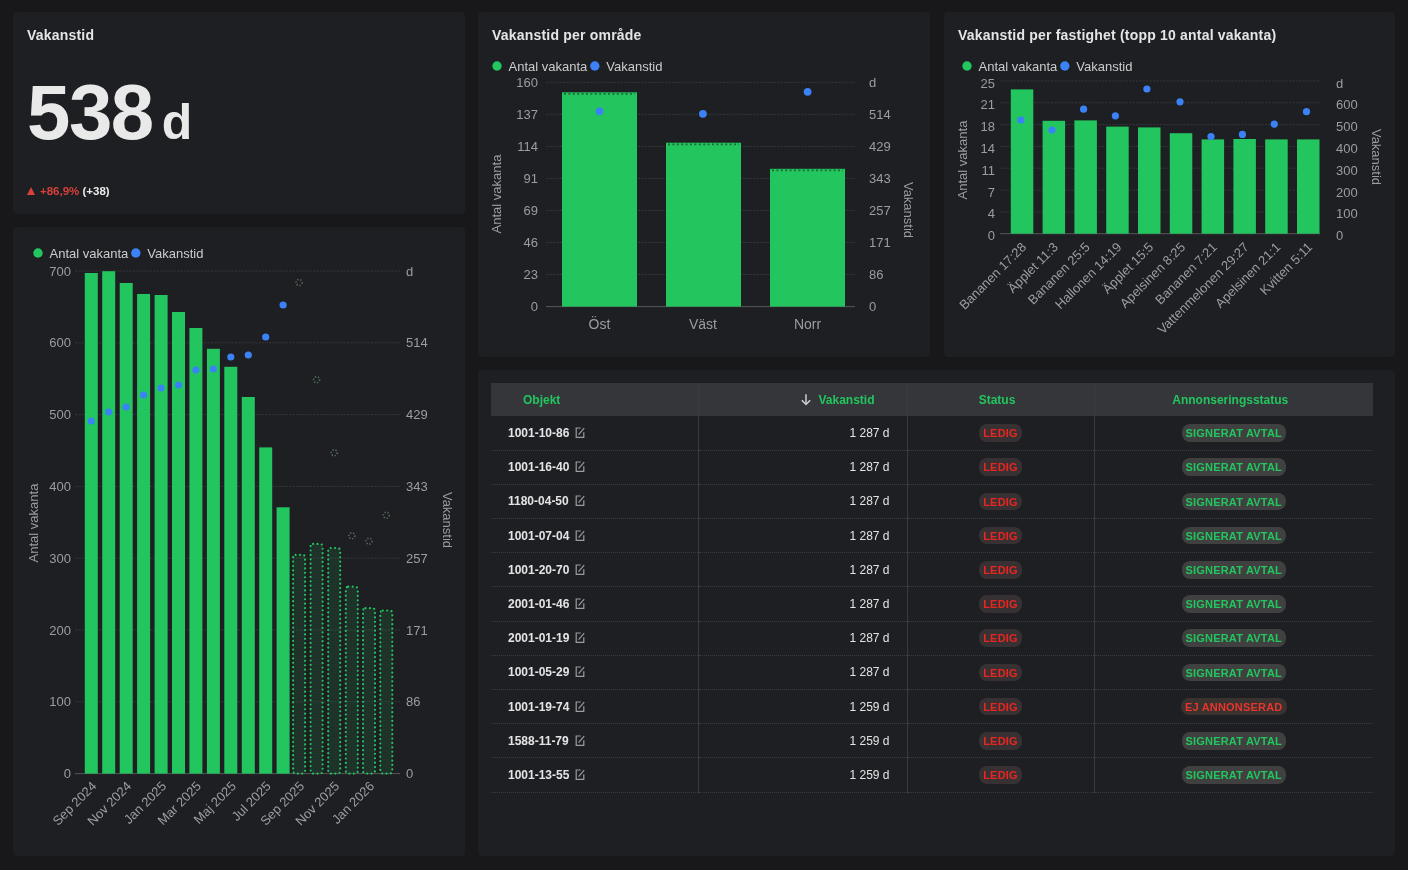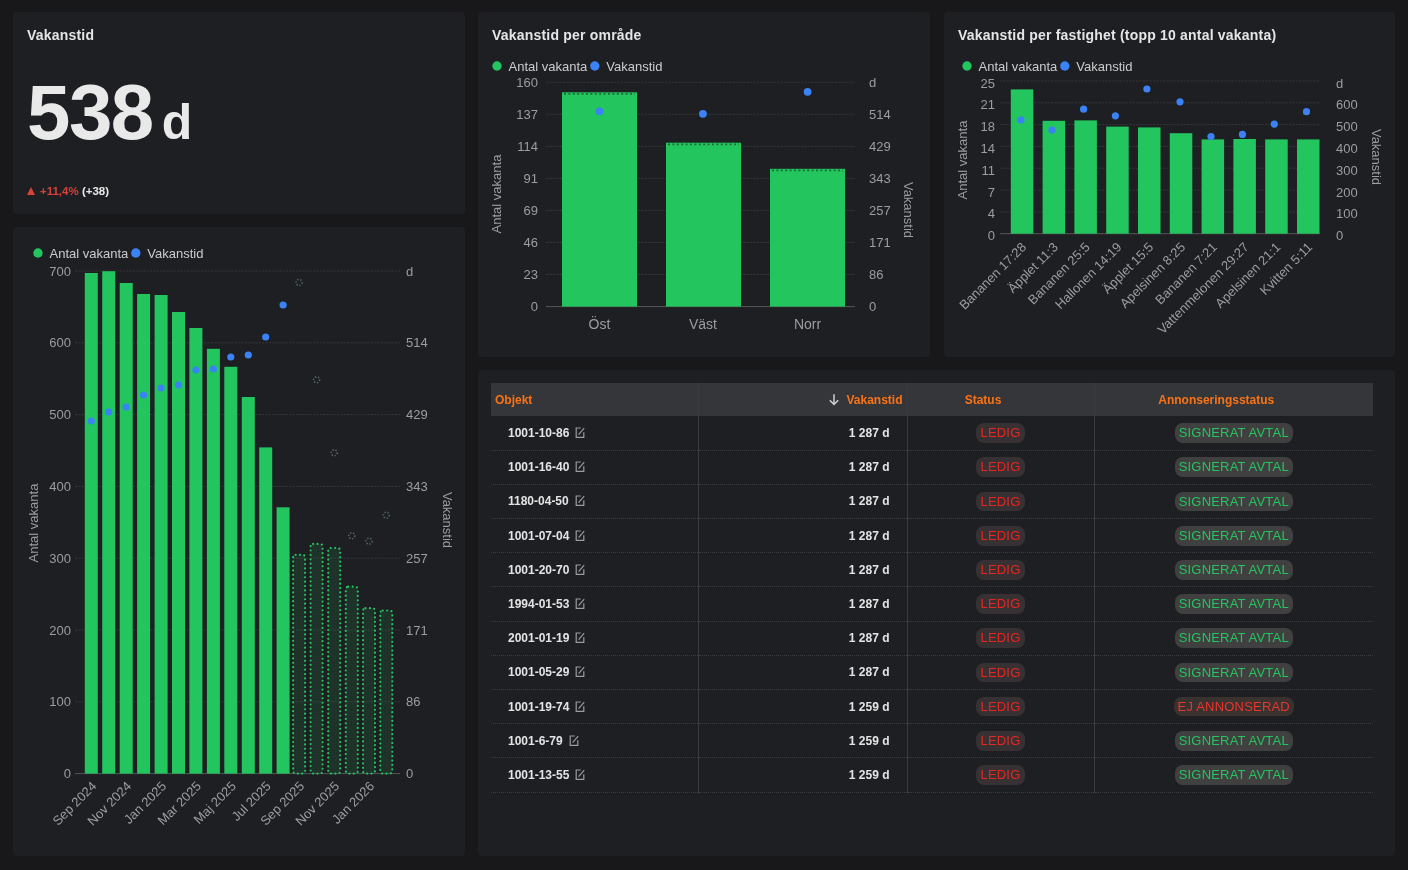--- a/index.html
+++ b/index.html
@@ -9,39 +9,39 @@
 #c3 { left:478px; top:12px; width:452px; height:345px; }
 #c4 { left:944px; top:12px; width:451px; height:345px; }
 #c5 { left:478px; top:370px; width:917px; height:486px; }
 .big { position:absolute; left:14px; top:61px; color:#e9e9ea; font-weight:bold; font-size:78px; letter-spacing:-1.5px; line-height:1; }
 .big .unit { font-size:50px; margin-left:9px; letter-spacing:0; }
 .delta { position:absolute; left:14px; top:173px; font-size:11.5px; font-weight:bold; color:#e9e9ea; }
 .delta .tri { display:inline-block; width:0; height:0; border-left:4.5px solid transparent; border-right:4.5px solid transparent; border-bottom:8px solid #d8403a; margin-right:5px; }
 .delta .red { color:#d8403a; }
 .tblwrap { position:absolute; left:13px; top:13px; width:882px; height:455px; overflow:hidden; }
 table { border-collapse:collapse; table-layout:fixed; width:882px; }
-th { background:#35363a; height:33px; font-size:12px; color:#f97316; font-weight:bold; padding:0 4px; }
+th { background:#35363a; height:33px; font-size:12px; color:#22c55e; font-weight:bold; padding:0 32px; }
 td { height:34.2px; font-size:12px; color:#e4e4e6; padding:0 17px; border-bottom:1px dotted #3b3c3f; }
 th.l, td.l { text-align:left; }
 th.r, td.r { text-align:right; }
 th.c, td.c { text-align:center; }
 th.c { padding-right:39px; }
 th + th, td + td { border-left:1px solid #3a3b3e; }
 td.obj b { font-weight:bold; }
-td.val { font-weight:bold; }
-.badge { display:inline-block; font-size:13px; font-weight:normal; letter-spacing:0.2px; border-radius:8px; padding:3px 4px 2.5px; line-height:1.1; }
+td.val { font-weight:normal; }
+.badge { display:inline-block; font-size:11px; font-weight:bold; letter-spacing:0.2px; border-radius:8px; padding:3px 4px 2.5px; line-height:1.1; }
 .bred { color:#e8261f; background:#383134; }
 .bred2 { color:#e8352e; background:#39322f; }
 .bgreen { color:#22c55e; background:#404040; }
 </style></head>
 <body>
 <div class="card" id="c1">
   <div class="title">Vakanstid</div>
   <div class="big">538<span class="unit">d</span></div>
-  <div class="delta"><span class="tri"></span><span class="red">+11,4% </span>(+38)</div>
+  <div class="delta"><span class="tri"></span><span class="red">+86,9% </span>(+38)</div>
 </div>
 <div class="card" id="c2">
     <svg width="452" height="629" viewBox="0 0 452 629" style="position:absolute;left:0;top:0">
       <defs>
         <pattern id="dots" width="2.8" height="2.8" patternUnits="userSpaceOnUse">
 <rect width="2.8" height="2.8" fill="rgba(34,197,94,0.10)"></rect>
 <circle cx="0.8" cy="0.8" r="0.55" fill="rgba(34,197,94,0.16)"></circle>
         </pattern>
       </defs>
       <circle cx="25" cy="26" r="4.7" fill="#22c55e"></circle>
@@ -299,21 +299,21 @@
           <tr>
             <td class="l obj"><b>1001-20-70</b><svg width="10" height="13" viewBox="0 0 10 13" style="margin-left:6px;vertical-align:-2px">
                 <path d="M5.8 2 H1.2 V11.4 H8.8 V6.2" fill="none" stroke="#9b9c9e" stroke-width="1.2"></path>
                 <path d="M3.6 8.6 L9.2 2.2" stroke="#9b9c9e" stroke-width="1.2"></path>
               </svg></td>
             <td class="r val">1 287 d</td>
             <td class="c"><span class="badge bred">LEDIG</span></td>
             <td class="c"><span class="badge bgreen">SIGNERAT AVTAL</span></td>
           </tr>
           <tr>
-            <td class="l obj"><b>1994-01-53</b><svg width="10" height="13" viewBox="0 0 10 13" style="margin-left:6px;vertical-align:-2px">
+            <td class="l obj"><b>2001-01-46</b><svg width="10" height="13" viewBox="0 0 10 13" style="margin-left:6px;vertical-align:-2px">
                 <path d="M5.8 2 H1.2 V11.4 H8.8 V6.2" fill="none" stroke="#9b9c9e" stroke-width="1.2"></path>
                 <path d="M3.6 8.6 L9.2 2.2" stroke="#9b9c9e" stroke-width="1.2"></path>
               </svg></td>
             <td class="r val">1 287 d</td>
             <td class="c"><span class="badge bred">LEDIG</span></td>
             <td class="c"><span class="badge bgreen">SIGNERAT AVTAL</span></td>
           </tr>
           <tr>
             <td class="l obj"><b>2001-01-19</b><svg width="10" height="13" viewBox="0 0 10 13" style="margin-left:6px;vertical-align:-2px">
                 <path d="M5.8 2 H1.2 V11.4 H8.8 V6.2" fill="none" stroke="#9b9c9e" stroke-width="1.2"></path>
@@ -335,21 +335,21 @@
           <tr>
             <td class="l obj"><b>1001-19-74</b><svg width="10" height="13" viewBox="0 0 10 13" style="margin-left:6px;vertical-align:-2px">
                 <path d="M5.8 2 H1.2 V11.4 H8.8 V6.2" fill="none" stroke="#9b9c9e" stroke-width="1.2"></path>
                 <path d="M3.6 8.6 L9.2 2.2" stroke="#9b9c9e" stroke-width="1.2"></path>
               </svg></td>
             <td class="r val">1 259 d</td>
             <td class="c"><span class="badge bred">LEDIG</span></td>
             <td class="c"><span class="badge bred2">EJ ANNONSERAD</span></td>
           </tr>
           <tr>
-            <td class="l obj"><b>1001-6-79</b><svg width="10" height="13" viewBox="0 0 10 13" style="margin-left:6px;vertical-align:-2px">
+            <td class="l obj"><b>1588-11-79</b><svg width="10" height="13" viewBox="0 0 10 13" style="margin-left:6px;vertical-align:-2px">
                 <path d="M5.8 2 H1.2 V11.4 H8.8 V6.2" fill="none" stroke="#9b9c9e" stroke-width="1.2"></path>
                 <path d="M3.6 8.6 L9.2 2.2" stroke="#9b9c9e" stroke-width="1.2"></path>
               </svg></td>
             <td class="r val">1 259 d</td>
             <td class="c"><span class="badge bred">LEDIG</span></td>
             <td class="c"><span class="badge bgreen">SIGNERAT AVTAL</span></td>
           </tr>
           <tr>
             <td class="l obj"><b>1001-13-55</b><svg width="10" height="13" viewBox="0 0 10 13" style="margin-left:6px;vertical-align:-2px">
                 <path d="M5.8 2 H1.2 V11.4 H8.8 V6.2" fill="none" stroke="#9b9c9e" stroke-width="1.2"></path>

